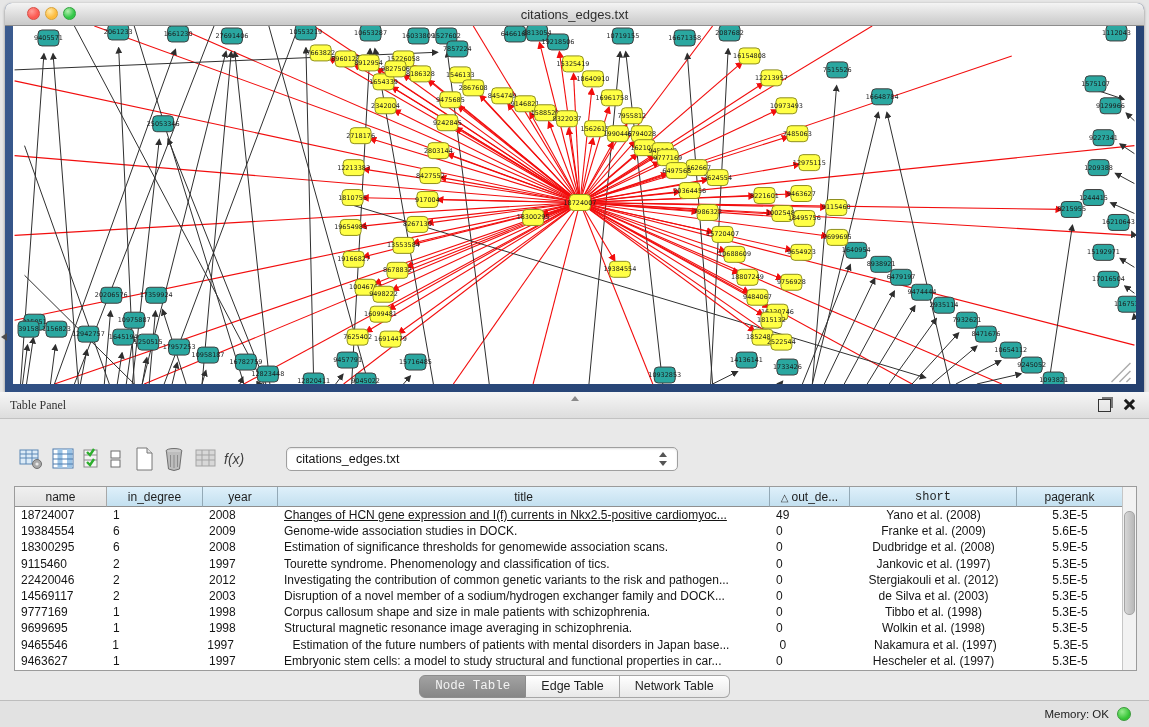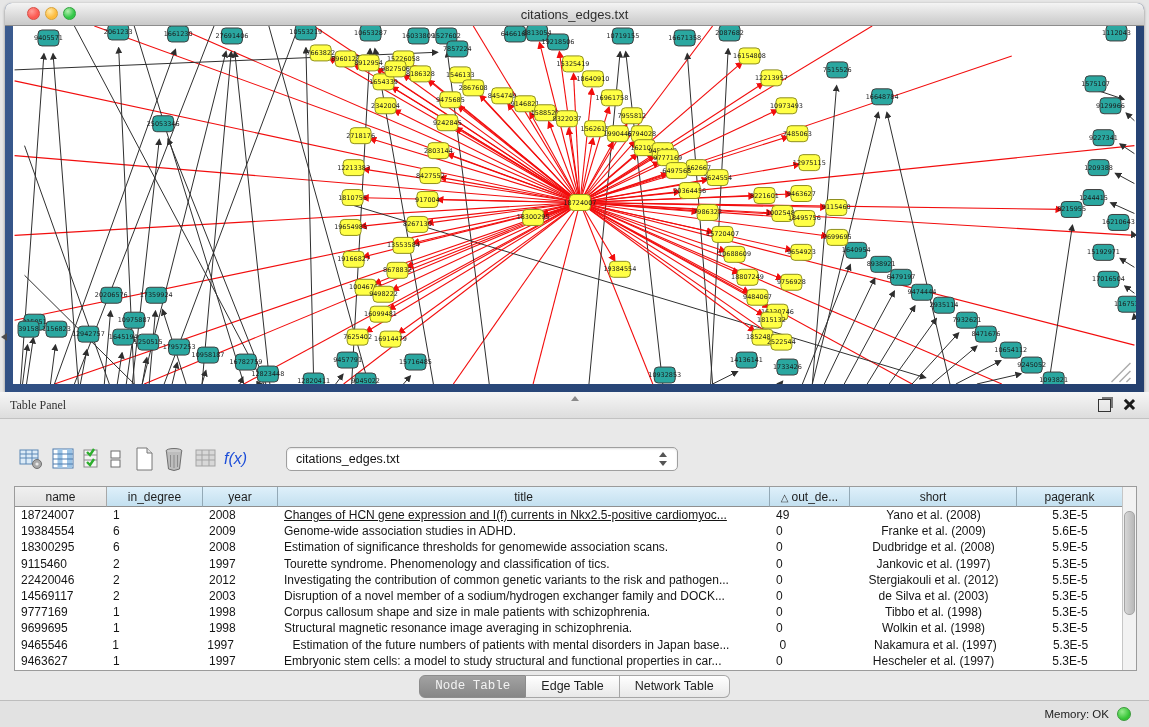--- a/index.html
+++ b/index.html
@@ -35,21 +35,21 @@
   .float-icon{position:absolute;right:38px;top:7px;width:11px;height:11px;border:1.5px solid #333;
     box-shadow:3px -3px 0 -1px #777;}
   .close-icon{position:absolute;right:14px;top:6px;width:13px;height:13px;}
   .close-icon:before,.close-icon:after{content:"";position:absolute;left:6px;top:0;width:2.6px;height:13px;background:#1a1a1a;}
   .close-icon:before{transform:rotate(45deg);}
   .close-icon:after{transform:rotate(-45deg);}
 
   
   .ptoolbar{position:absolute;top:26px;left:0;right:0;height:62px;}
   .tool-ic{position:absolute;top:28px;width:26px;height:26px;}
-  .fx-label{font-size:16px;font-style:italic;color:#1d4ed8;line-height:26px;}
+  .fx-label{font-size:14px;font-style:italic;color:#404040;line-height:26px;}
   .combo{position:absolute;left:286px;top:29px;width:392px;height:24px;background:#ffffff;
     border:1px solid #9f9f9f;border-radius:5px;box-sizing:border-box;box-shadow:inset 0 1px 2px rgba(0,0,0,.12);}
   .combo-text{position:absolute;left:9px;top:0;line-height:22px;font-size:12.5px;color:#111;}
   .combo-stepper{position:absolute;right:9px;top:3px;width:11px;height:16px;}
   .combo-stepper .up{position:absolute;left:2px;top:1px;width:0;height:0;
     border-left:4px solid transparent;border-right:4px solid transparent;border-bottom:5px solid #555;}
   .combo-stepper .down{position:absolute;left:2px;bottom:1px;width:0;height:0;
     border-left:4px solid transparent;border-right:4px solid transparent;border-top:5px solid #555;}
 
   
@@ -863,38 +863,38 @@
     </div>
   </div>
 
   <div class="table-wrap">
     <div class="thead" id="thead">
         <div class="th plain" style="width: 92px;"><span>name</span></div>
         <div class="th" style="width: 96px;"><span>in_degree</span></div>
         <div class="th" style="width: 75px;"><span>year</span></div>
         <div class="th" style="width: 492px;"><span>title</span></div>
         <div class="th" style="width: 80px;"><span class="sort-glyph">△</span><span>out_de...</span></div>
-        <div class="th" style="width: 167px;"><span>short</span></div>
+        <div class="th" style="width: 167px; font-family: Liberation Mono, monospace;"><span>short</span></div>
         <div class="th" style="width: 106px;"><span>pagerank</span></div>
       </div>
     <div class="tbody" id="tbody">
         <div class="tr">
           <div class="td a-left" style="width: 92px;">18724007</div>
           <div class="td a-left" style="width: 96px;">1</div>
           <div class="td a-left" style="width: 75px;">2008</div>
           <div class="td a-left" style="width: 492px; text-decoration: underline;">Changes of HCN gene expression and I(f) currents in Nkx2.5-positive cardiomyoc...</div>
           <div class="td a-left" style="width: 80px;">49</div>
           <div class="td a-center" style="width: 167px;">Yano et al. (2008)</div>
           <div class="td a-center" style="width: 106px;">5.3E-5</div>
         </div>
         <div class="tr">
           <div class="td a-left" style="width: 92px;">19384554</div>
           <div class="td a-left" style="width: 96px;">6</div>
           <div class="td a-left" style="width: 75px;">2009</div>
-          <div class="td a-left" style="width: 492px;">Genome-wide association studies in ADHD.</div>
+          <div class="td a-left" style="width: 492px;">Genome-wide association studies in DOCK.</div>
           <div class="td a-left" style="width: 80px;">0</div>
           <div class="td a-center" style="width: 167px;">Franke et al. (2009)</div>
           <div class="td a-center" style="width: 106px;">5.6E-5</div>
         </div>
         <div class="tr">
           <div class="td a-left" style="width: 92px;">18300295</div>
           <div class="td a-left" style="width: 96px;">6</div>
           <div class="td a-left" style="width: 75px;">2008</div>
           <div class="td a-left" style="width: 492px;">Estimation of significance thresholds for genomewide association scans.</div>
           <div class="td a-left" style="width: 80px;">0</div>

